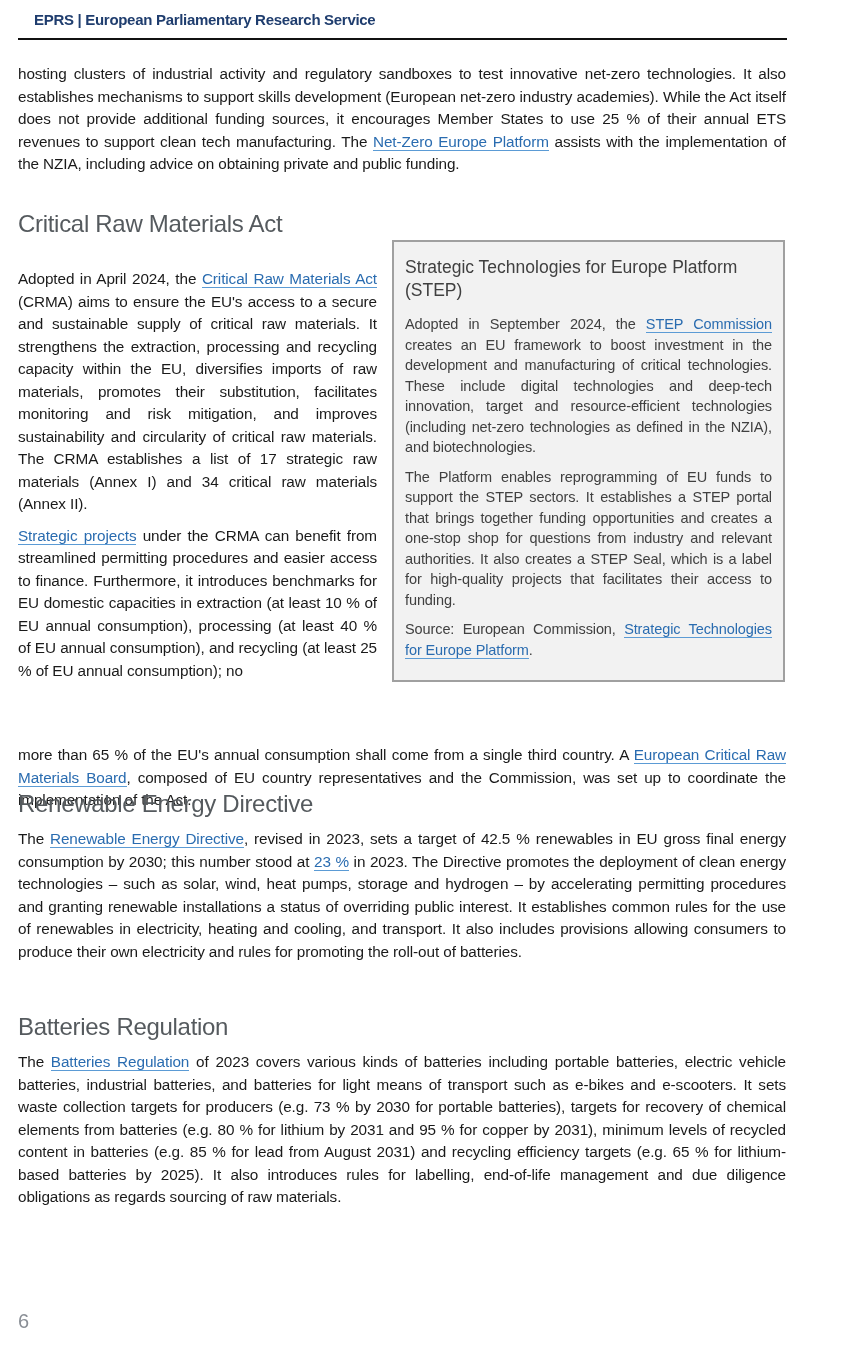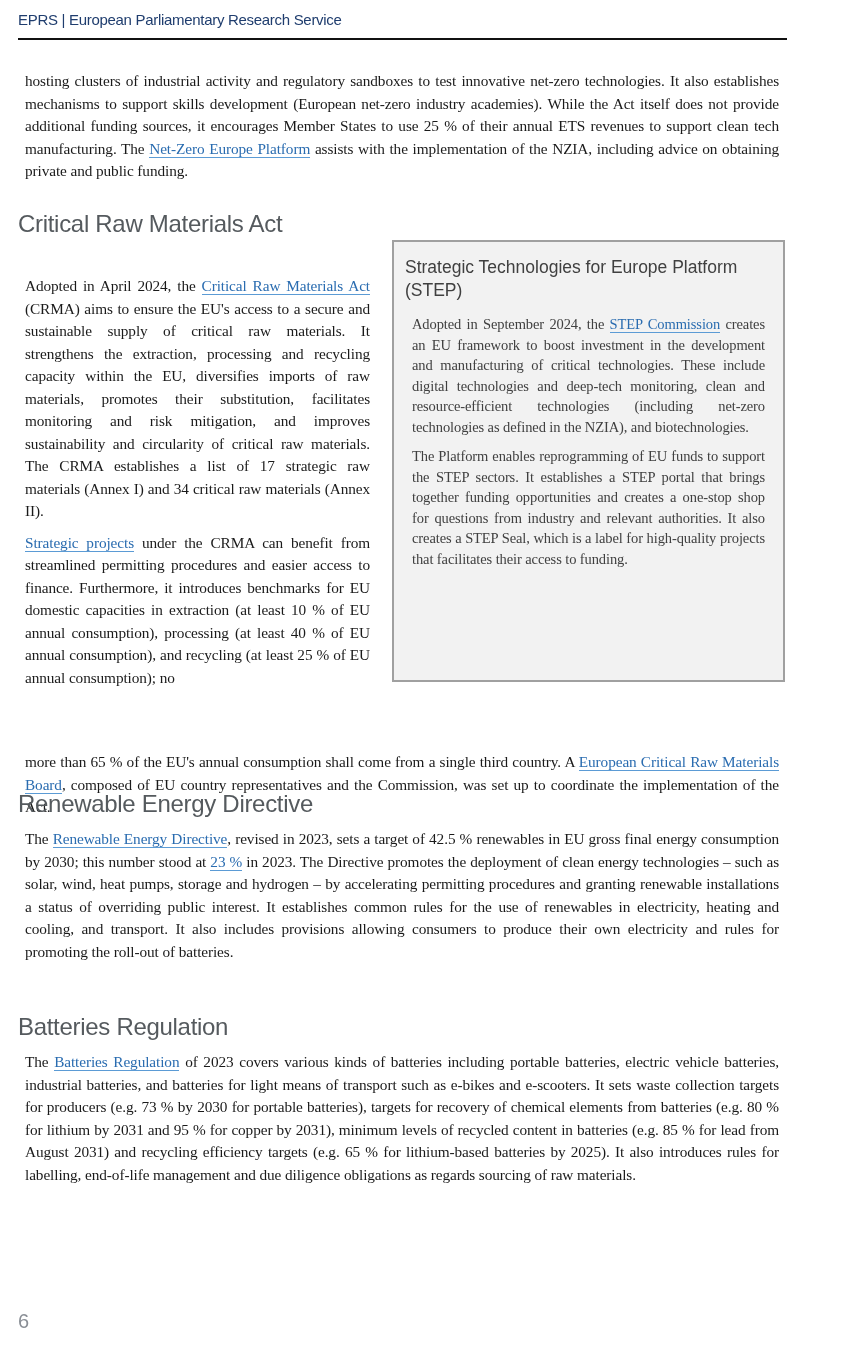--- a/index.html
+++ b/index.html
@@ -1,21 +1,21 @@
 <!DOCTYPE html>
 <html><head>
 <meta charset="utf-8">
 <style>
   html, body { margin: 0; padding: 0; background: #ffffff; }
   body { width: 842px; height: 1350px; position: relative; overflow: hidden;
          font-family: "Liberation Sans", sans-serif; color: #1a1a1a; }
-  .header { position: absolute; left: 18px; top: 11px; width: 768px; }
+  .header { position: absolute; left: 34px; top: 11px; width: 768px; font-weight: bold; }
   .header-text { font-size: 15px; color: #1f3d6e; letter-spacing: -0.3px; }
   .header-rule { position: absolute; left: 18px; top: 38px; width: 769px; height: 2px; background: #111; }
-  .p { font-size: 15.3px; line-height: 22.5px; text-align: justify; margin: 7px; letter-spacing: -0.1px; font-family: Liberation Serif, serif; }
+  .p { font-size: 15.3px; line-height: 22.5px; text-align: justify; margin: 0; letter-spacing: -0.1px; }
   a.lnk { color: #2a6cb0; text-decoration: none; border-bottom: 1.5px solid #5b9bd5; }
   .h2 { font-size: 24px; color: #555a5e; margin: 0; letter-spacing: -0.3px; font-weight: normal; }
   .block { position: absolute; left: 18px; }
   .box { position: absolute; left: 392px; top: 240px; width: 393px; height: 442px; box-sizing: border-box;
          background: #f2f2f2; border: 2px solid #a0a0a0; padding: 14px 11px 10px 11px; color: #404040; }
   .box-title { font-size: 17.5px; line-height: 23px; color: #404040; margin: 0 0 12px 0; }
   .box .p { font-size: 14.5px; line-height: 20.5px; color: #404040; }
   .box .p + .p { margin-top: 9px; }
   .page-num { position: absolute; left: 18px; top: 1310px; font-size: 20px; color: #8a8f96; }
 </style>
@@ -39,22 +39,23 @@
   <p class="p"><span>Adopted in April 2024, the </span><a class="lnk">Critical Raw Materials Act</a><span> (CRMA) aims to ensure the EU's access to a secure and sustainable supply of critical raw materials. It strengthens the extraction, processing and recycling capacity within the EU, diversifies imports of raw materials, promotes their substitution, facilitates monitoring and risk mitigation, and improves sustainability and circularity of critical raw materials. The CRMA establishes a list of 17 strategic raw materials (Annex I) and 34 critical raw materials (Annex II).</span></p>
   <p class="p" style="margin-top:9px;"><a class="lnk">Strategic projects</a><span> under the CRMA can benefit from streamlined permitting procedures and easier access to finance. Furthermore, it introduces benchmarks for EU domestic capacities in extraction (at least 10 % of EU annual consumption), processing (at least 40 % of EU annual consumption), and recycling (at least 25 % of EU annual consumption); no</span></p>
 </div>
 
 <div class="block" style="top:744px; width:768px;">
   <p class="p"><span>more than 65 % of the EU's annual consumption shall come from a single third country. A </span><a class="lnk">European Critical Raw Materials Board</a><span>, composed of EU country representatives and the Commission, was set up to coordinate the implementation of the Act.</span></p>
 </div>
 
 <div class="box">
   <div class="box-title">Strategic Technologies for Europe Platform (STEP)</div>
-  <p class="p"><span>Adopted in September 2024, the </span><a class="lnk">STEP Commission</a><span> creates an EU framework to boost investment in the development and manufacturing of critical technologies. These include digital technologies and deep-tech monitoring, clean and resource-efficient technologies (including net-zero technologies as defined in the NZIA), and biotechnologies.</span></p>
+  <p class="p"><span>Adopted in September 2024, the </span><a class="lnk">STEP Commission</a><span> creates an EU framework to boost investment in the development and manufacturing of critical technologies. These include digital technologies and deep-tech innovation, target and resource-efficient technologies (including net-zero technologies as defined in the NZIA), and biotechnologies.</span></p>
   <p class="p">The Platform enables reprogramming of EU funds to support the STEP sectors. It establishes a STEP portal that brings together funding opportunities and creates a one-stop shop for questions from industry and relevant authorities. It also creates a STEP Seal, which is a label for high-quality projects that facilitates their access to funding.</p>
+  <p class="p"><span>Source: European Commission, </span><a class="lnk">Strategic Technologies for Europe Platform</a><span>.</span></p>
 </div>
 
 <div class="block" style="top:790px; width:768px;">
   <h2 class="h2">Renewable Energy Directive</h2>
   <p class="p" style="margin-top:10px;"><span>The </span><a class="lnk">Renewable Energy Directive</a><span>, revised in 2023, sets a target of 42.5 % renewables in EU gross final energy consumption by 2030; this number stood at </span><a class="lnk">23 %</a><span> in 2023. The Directive promotes the deployment of clean energy technologies – such as solar, wind, heat pumps, storage and hydrogen – by accelerating permitting procedures and granting renewable installations a status of overriding public interest. It establishes common rules for the use of renewables in electricity, heating and cooling, and transport. It also includes provisions allowing consumers to produce their own electricity and rules for promoting the roll-out of batteries.</span></p>
 </div>
 
 <div class="block" style="top:1013px; width:768px;">
   <h2 class="h2">Batteries Regulation</h2>
   <p class="p" style="margin-top:10px;"><span>The </span><a class="lnk">Batteries Regulation</a><span> of 2023 covers various kinds of batteries including portable batteries, electric vehicle batteries, industrial batteries, and batteries for light means of transport such as e-bikes and e-scooters. It sets waste collection targets for producers (e.g. 73 % by 2030 for portable batteries), targets for recovery of chemical elements from batteries (e.g. 80 % for lithium by 2031 and 95 % for copper by 2031), minimum levels of recycled content in batteries (e.g. 85 % for lead from August 2031) and recycling efficiency targets (e.g. 65 % for lithium-based batteries by 2025). It also introduces rules for labelling, end-of-life management and due diligence obligations as regards sourcing of raw materials.</span></p>

